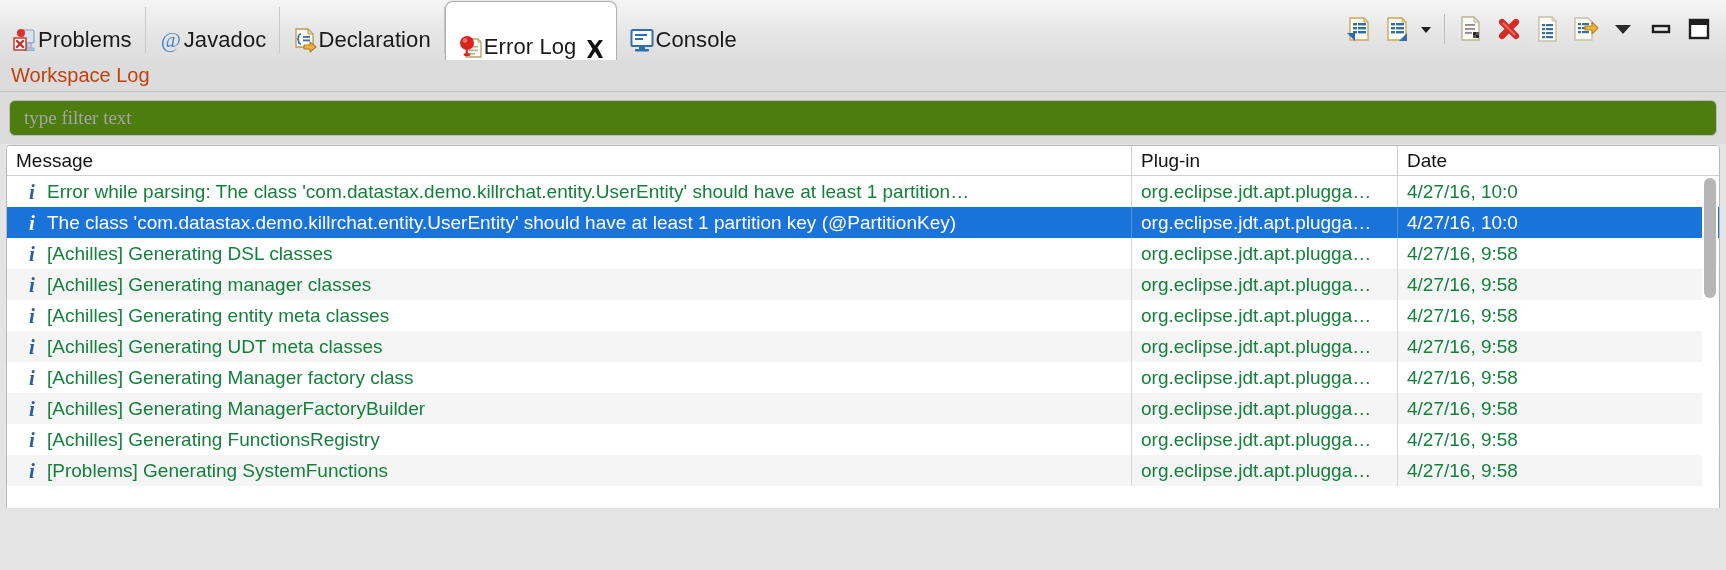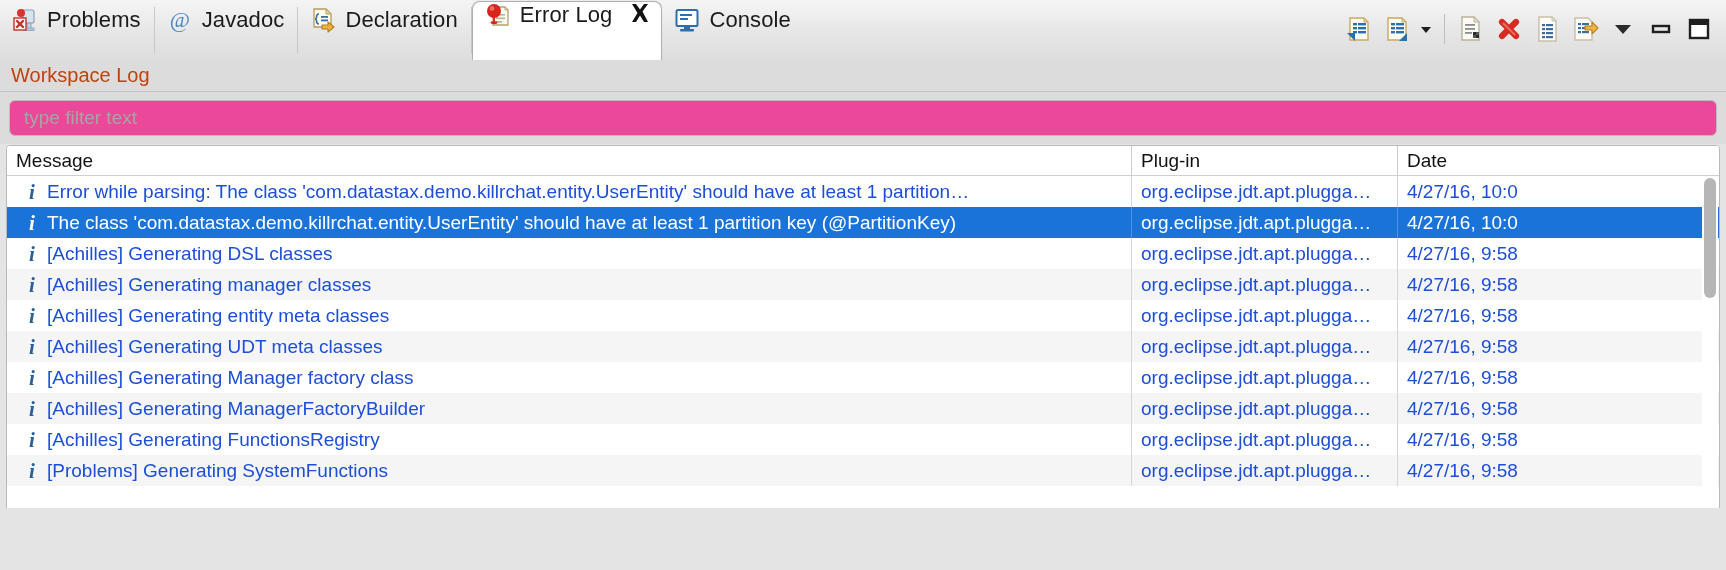--- a/index.html
+++ b/index.html
@@ -32,27 +32,26 @@
   }
   #tabs {
     position: absolute;
     left: 0; top: 0;
     height: 60px;
     display: flex;
     align-items: flex-end;
   }
   .tab {
     display: flex;
-    align-items: flex-start;
+    align-items: flex-end;
     height: 46px;
     padding: 0 13px 0 12px;
     box-sizing: border-box;
     cursor: default;
     position: relative;
-    gap: 9px;
   }
   .tab.inactive {
     margin-bottom: 7px;
     border-right: 1px solid #c8c8c8;
   }
   .tab.inactive:last-of-type { border-right: none; }
   .tab.active {
     height: 59px;
     background: #ffffff;
     border: 1px solid #b0b0b0;
@@ -136,22 +135,22 @@
     background: #dcdcdc;
     box-sizing: border-box;
     padding: 8px 9px 8px 9px;
   }
   #filterinput {
     width: 100%;
     height: 36px;
     box-sizing: border-box;
     border: 1px solid #bdbdbd;
     border-radius: 6px;
-    background: #ec4899;
-    font-family: Liberation Sans, sans-serif;
+    background: #4d7c0f;
+    font-family: Liberation Serif, serif;
     font-size: 19px;
     color: #222;
     padding: 12px 14px;
     outline: none;
   }
   #filterinput::placeholder { color: #a5a5a5; }
 
   
   #tablewrap {
     position: absolute;
@@ -203,21 +202,21 @@
   .row.odd  { background: #ffffff; }
   .row.even { background: #f5f5f5; }
   .row.selected { background: #1a73d9; }
   .cell {
     position: absolute;
     top: 0;
     height: 31px;
     display: flex;
     align-items: center;
     font-size: 19px;
-    color: #1d4ed8;
+    color: #15803d;
     box-sizing: border-box;
     white-space: nowrap;
     overflow: hidden;
   }
   .row.selected .cell { color: #ffffff; }
   .cell.msg { left: 0; width: 1124px; padding-left: 40px; }
   .cell.plugin { left: 1124px; width: 266px; padding-left: 9px; border-left: 1px solid #d5d5d5; }
   .cell.date { left: 1390px; width: 300px; padding-left: 9px; border-left: 1px solid #d5d5d5; }
   .row.selected .cell.plugin, .row.selected .cell.date { border-left-color: #4e92e3; }
 

